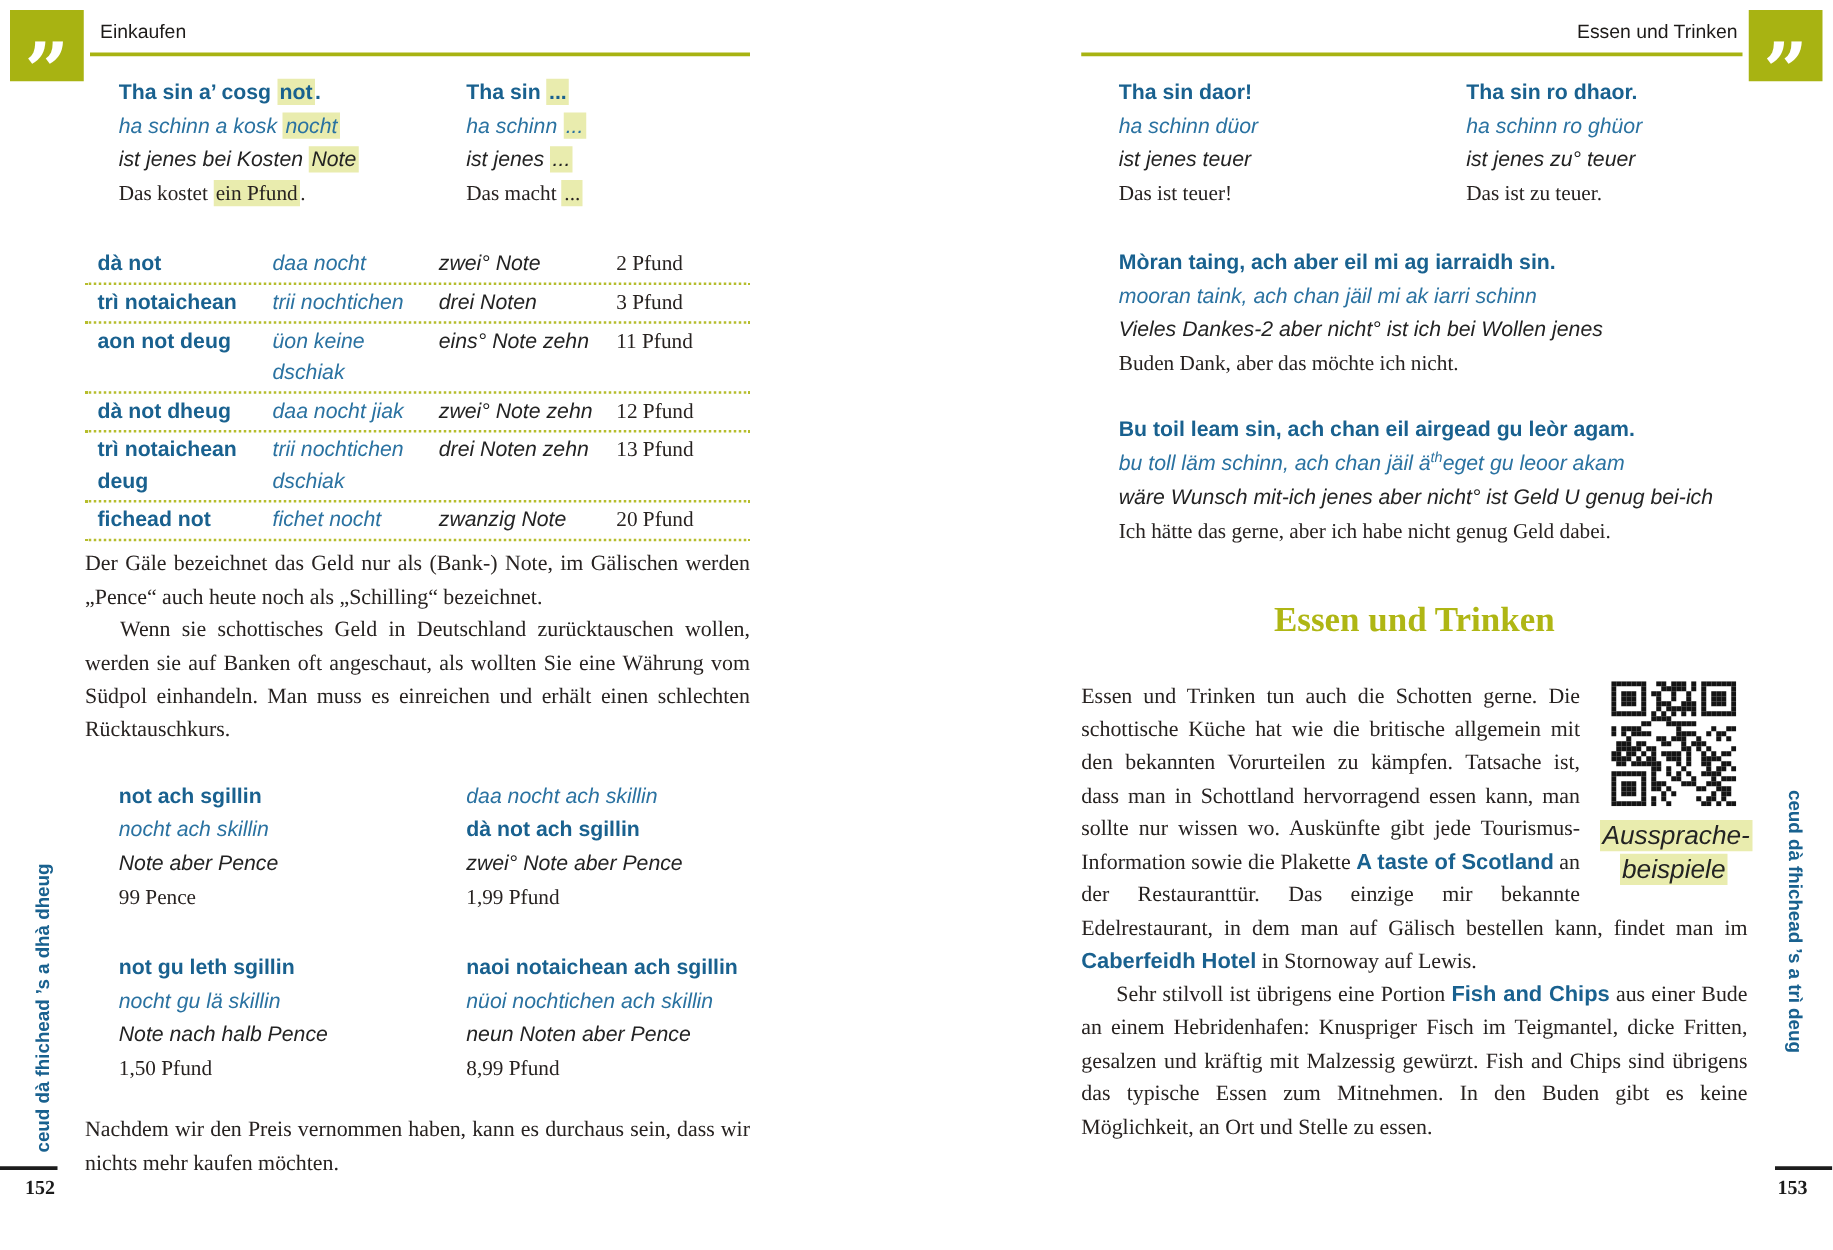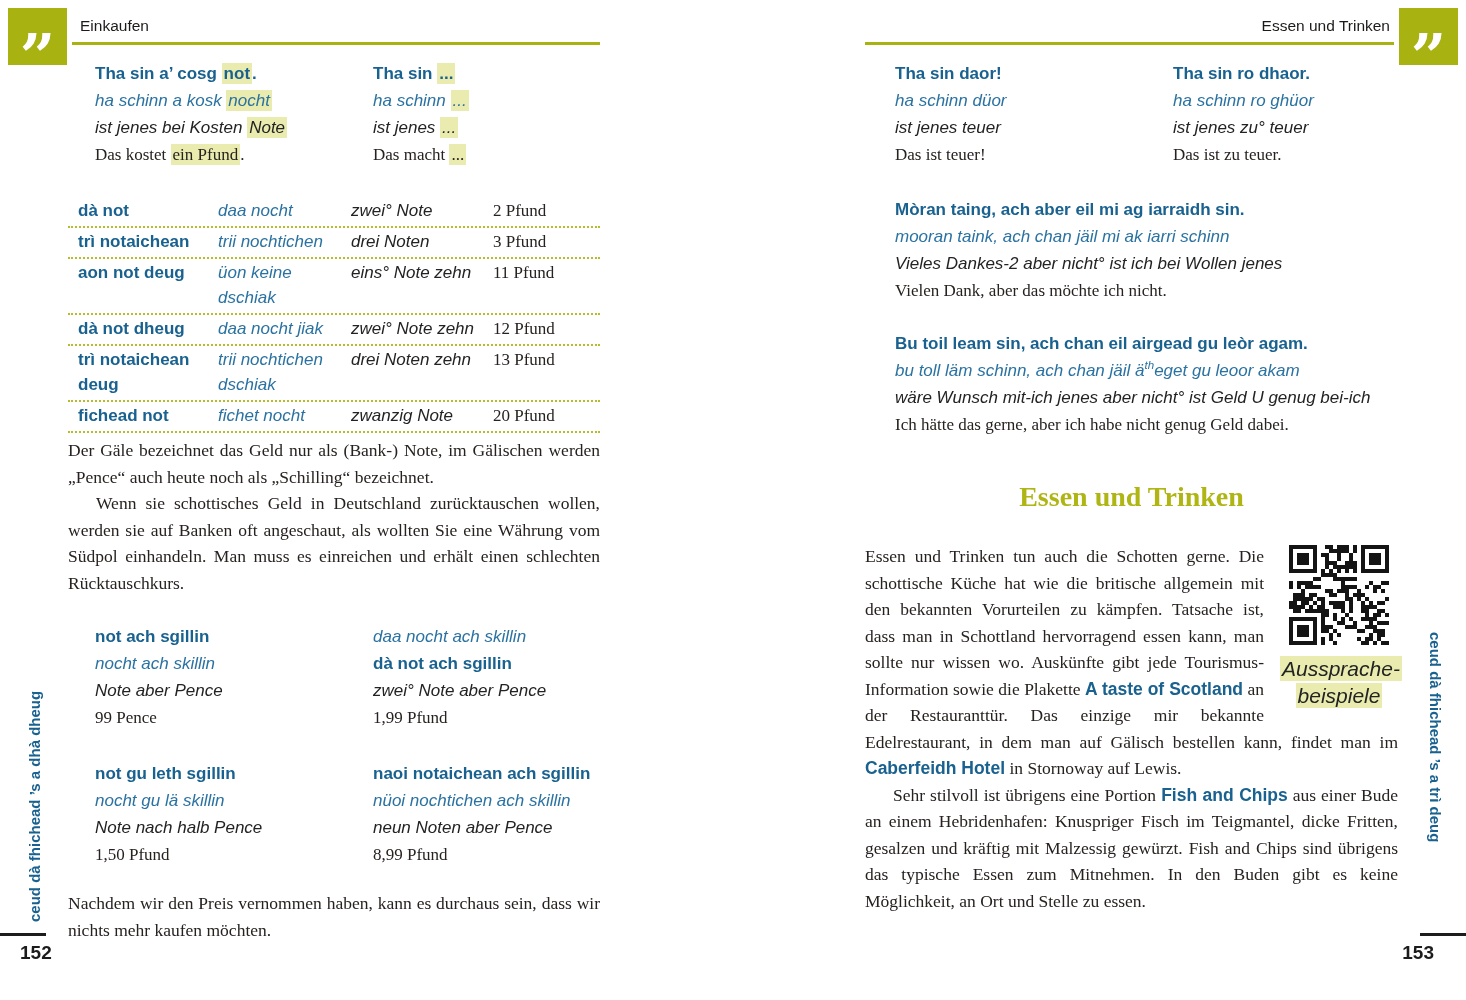--- a/index.html
+++ b/index.html
@@ -78,22 +78,22 @@
   }
   
   .side{
     position:absolute; white-space:nowrap; font-weight:700; font-size:15px; color:var(--blue);
     transform-origin:0 0;
   }
   .side-l{left:26px; top:922px; transform:rotate(-90deg);}
   .side-r{left:1444px; top:632px; transform:rotate(90deg);}
   .pagerule{position:absolute; top:933px; width:46px; height:3px; background:#1c1c1c;}
   .pr-l{left:0;} .pr-r{right:0;}
-  .pagenum{position:absolute; top:942px; font-weight:700; font-size:19px; color:#1c1c1c;}
-  .pn-l{left:20px;} .pn-r{right:32px; }
+  .pagenum{position:absolute; top:942px; font-weight:700; font-size:16px; color:#1c1c1c;font-family:Liberation Serif, serif;}
+  .pn-l{left:20px;} .pn-r{right:20px; }
 </style>
 </head>
 <body>
 
 <div class="page">
 
   <div class="qbox qb-l">
     <span class="q">”</span>
   </div>
   <div class="rh rh-l">Einkaufen</div>
@@ -207,21 +207,21 @@
         <div class="pl pl-p"><span>ha schinn ro ghüor</span></div>
         <div class="pl pl-w"><span>ist jenes zu° teuer</span></div>
         <div class="pl pl-d"><span>Das ist zu teuer.</span></div>
       </div>
     </div>
   <div class="phrase-grid one-col pos-thanks-r">
       <div class="phrase-block">
         <div class="pl pl-g"><span>Mòran taing, ach aber eil mi ag iarraidh sin.</span></div>
         <div class="pl pl-p"><span>mooran taink, ach chan jäil mi ak iarri schinn</span></div>
         <div class="pl pl-w"><span>Vieles Dankes-2 aber nicht° ist ich bei Wollen jenes</span></div>
-        <div class="pl pl-d"><span>Vielen Dank, aber das möchte ich nicht.</span></div>
+        <div class="pl pl-d"><span>Buden Dank, aber das möchte ich nicht.</span></div>
       </div>
     </div>
   <div class="phrase-grid one-col pos-money-r">
       <div class="phrase-block">
         <div class="pl pl-g"><span>Bu toil leam sin, ach chan eil airgead gu leòr agam.</span></div>
         <div class="pl pl-p"><span>bu toll läm schinn, ach chan jäil ä</span><span class="s-sup">th</span><span>eget gu leoor akam</span></div>
         <div class="pl pl-w"><span>wäre Wunsch mit-ich jenes aber nicht° ist Geld U genug bei-ich</span></div>
         <div class="pl pl-d"><span>Ich hätte das gerne, aber ich habe nicht genug Geld dabei.</span></div>
       </div>
     </div>

